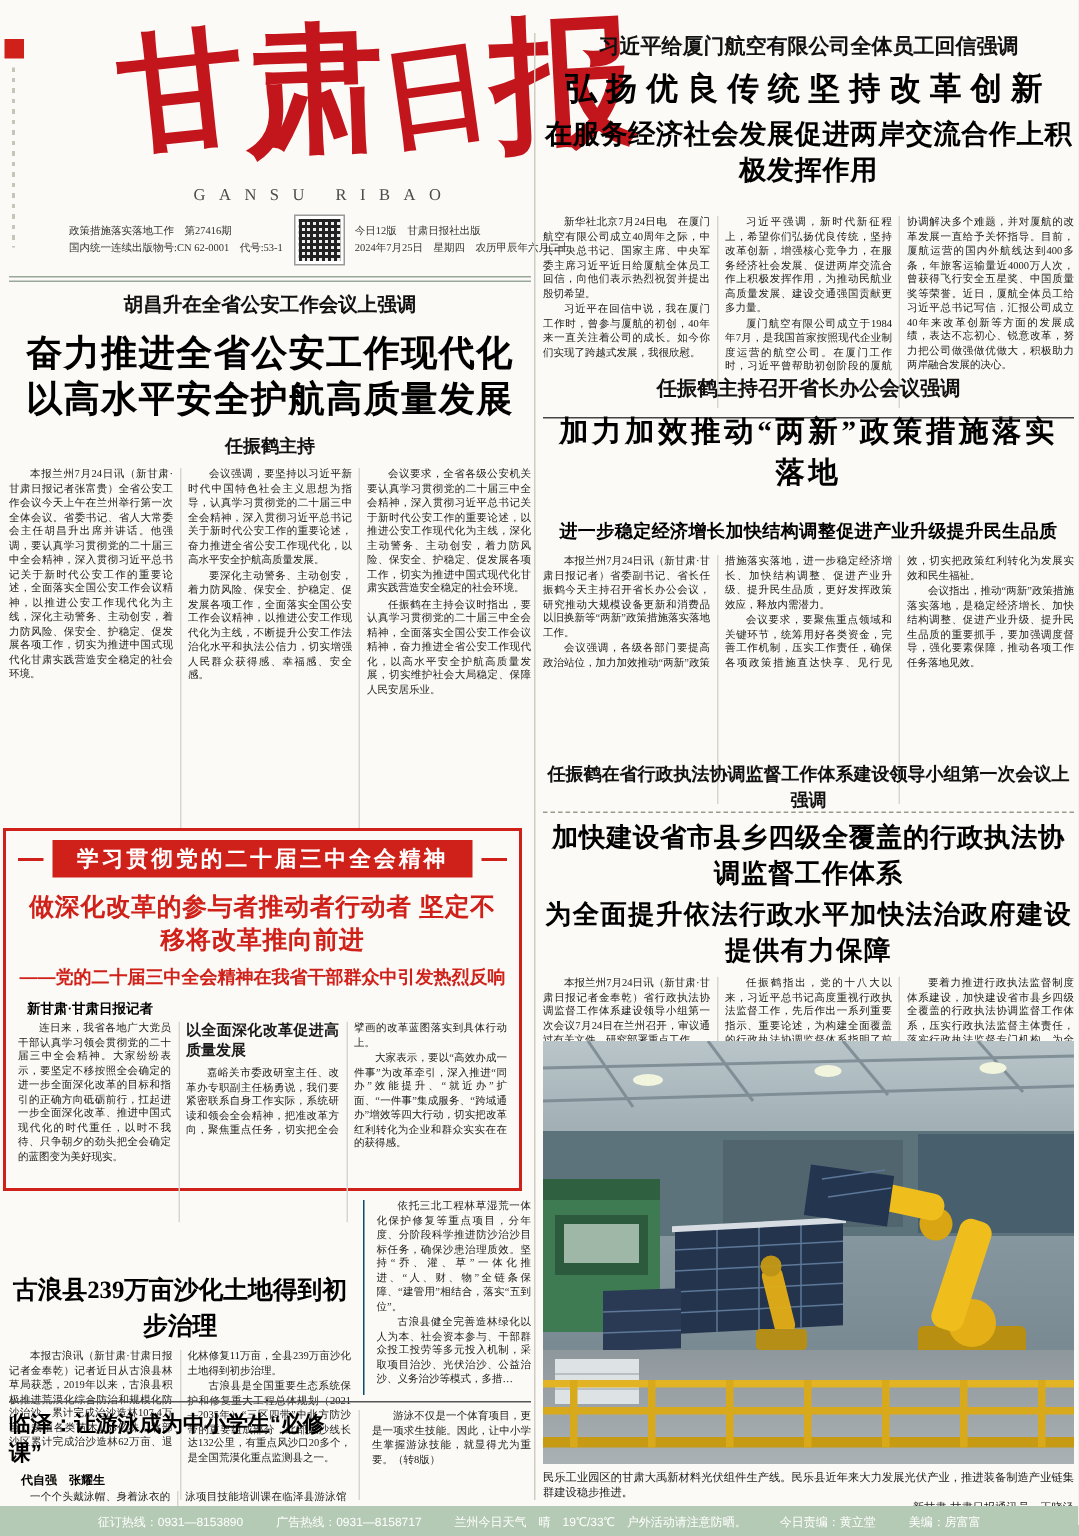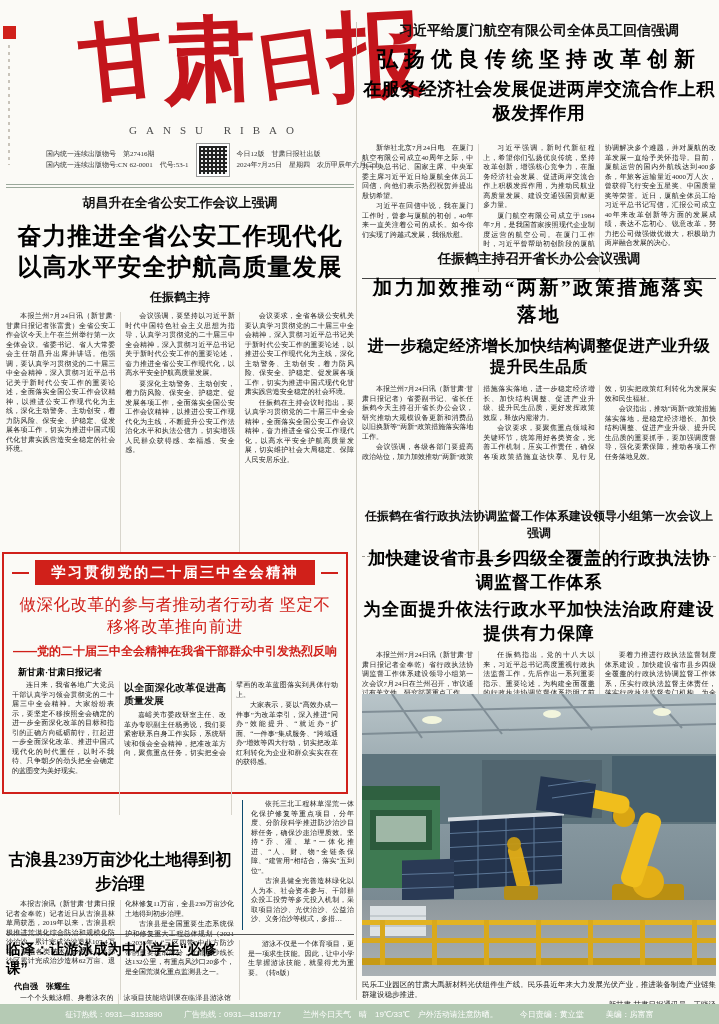--- a/index.html
+++ b/index.html
@@ -50,21 +50,21 @@
   .main-left .sub { font-size:12px; margin:7px 0 6px; }
   .main-left .bodytext { height:250px; column-count:3; }
 
   
   .red-box { position:absolute; left:2px; top:552px; width:346px; height:242px;
     border:2px solid #d0201a; background:#fbfaf6; padding:6px 8px 4px; }
   .banner-row { display:flex; align-items:center; }
   .banner-row .side-line { flex:1; height:0; border-top:2px solid #d0201a; }
   .banner { background:#d0201a; color:#fff; font-family:"Liberation Sans", sans-serif;
     font-weight:bold; font-size:14.5px; padding:3px 16px; letter-spacing:2px; margin:0 6px; }
-  .red-h { font-family:"Liberation Sans", sans-serif; font-weight:normal; font-size:16.5px;
+  .red-h { font-family:"Liberation Sans", sans-serif; font-weight:bold; font-size:16.5px;
     color:#d0201a; text-align:center; margin-top:9px; letter-spacing:0.5px; }
   .red-sub { font-family:"Liberation Sans", sans-serif; font-weight:bold; font-size:12px;
     color:#d0201a; text-align:center; margin-top:5px; }
   .red-box .byline { margin:6px 0 2px 6px; }
   .red-box .bodytext { height:134px; column-count:3; }
 
   
   .gulang { position:absolute; left:6px; top:800px; width:348px; height:130px; }
   .gulang .lz { position:absolute; left:0; top:0; width:228px; }
   .gulang .lz .h { font-size:16.5px; line-height:24px;margin-top:48px; }
@@ -90,21 +90,21 @@
   
   .top-right { position:absolute; left:362px; top:22px; width:354px; border-bottom:1px solid #444; padding-bottom:6px; }
   .top-right .kicker { font-size:14px; }
   .top-right .h1 { font-size:21px; letter-spacing:6px; margin-top:5px; }
   .top-right .h2 { font-size:18px; letter-spacing:0.5px; margin-top:4px; }
   .top-right .bodytext { height:128px; column-count:3; margin-top:19px; }
 
   .mid-right { position:absolute; left:362px; top:250px; width:354px; }
   .mid-right .kicker { font-size:13.5px; }
   .mid-right .h1 { font-size:19.5px; letter-spacing:2.5px; margin-top:6px; }
-  .mid-right .h2 { font-size:16px; letter-spacing:0.3px; margin-top:8px;text-align:center; }
+  .mid-right .h2 { font-size:12px; letter-spacing:0.3px; margin-top:18px;text-align:center; }
   .mid-right .bodytext { height:166px; column-count:3; margin-top:7px; }
   .separator { margin-top:5px; border-top:1px dashed #9a978e; }
 
   .low-right { position:absolute; left:362px; top:508px; width:354px; }
   .low-right .kicker { font-size:12px; }
   .low-right .h1 { font-size:17.5px; margin-top:4px; letter-spacing:0.5px; }
   .low-right .h2 { font-size:17.5px; margin-top:3px; letter-spacing:1px; }
   .low-right .bodytext { height:102px; column-count:3; margin-top:6px; }
 
   
@@ -132,21 +132,21 @@
   <div class="masthead-title">
     <span class="mc0">甘</span>
     <span class="mc1">肃</span>
     <span class="mc2">日</span>
     <span class="mc3">报</span>
   </div>
   <div class="masthead-pinyin">GANSU RIBAO</div>
 
   <div class="info-row">
     <div class="info-block">
-      <div>国内统一连续出版物号　第27416期</div>
+      <div>政策措施落实落地工作　第27416期</div>
       <div>国内统一连续出版物号:CN 62-0001　代号:53-1</div>
     </div>
     <div class="qr"></div>
     <div class="info-block">
       <div>今日12版　甘肃日报社出版</div>
       <div>2024年7月25日　星期四　农历甲辰年六月二十</div>
     </div>
   </div>
   <div class="double-rule"></div>
 

